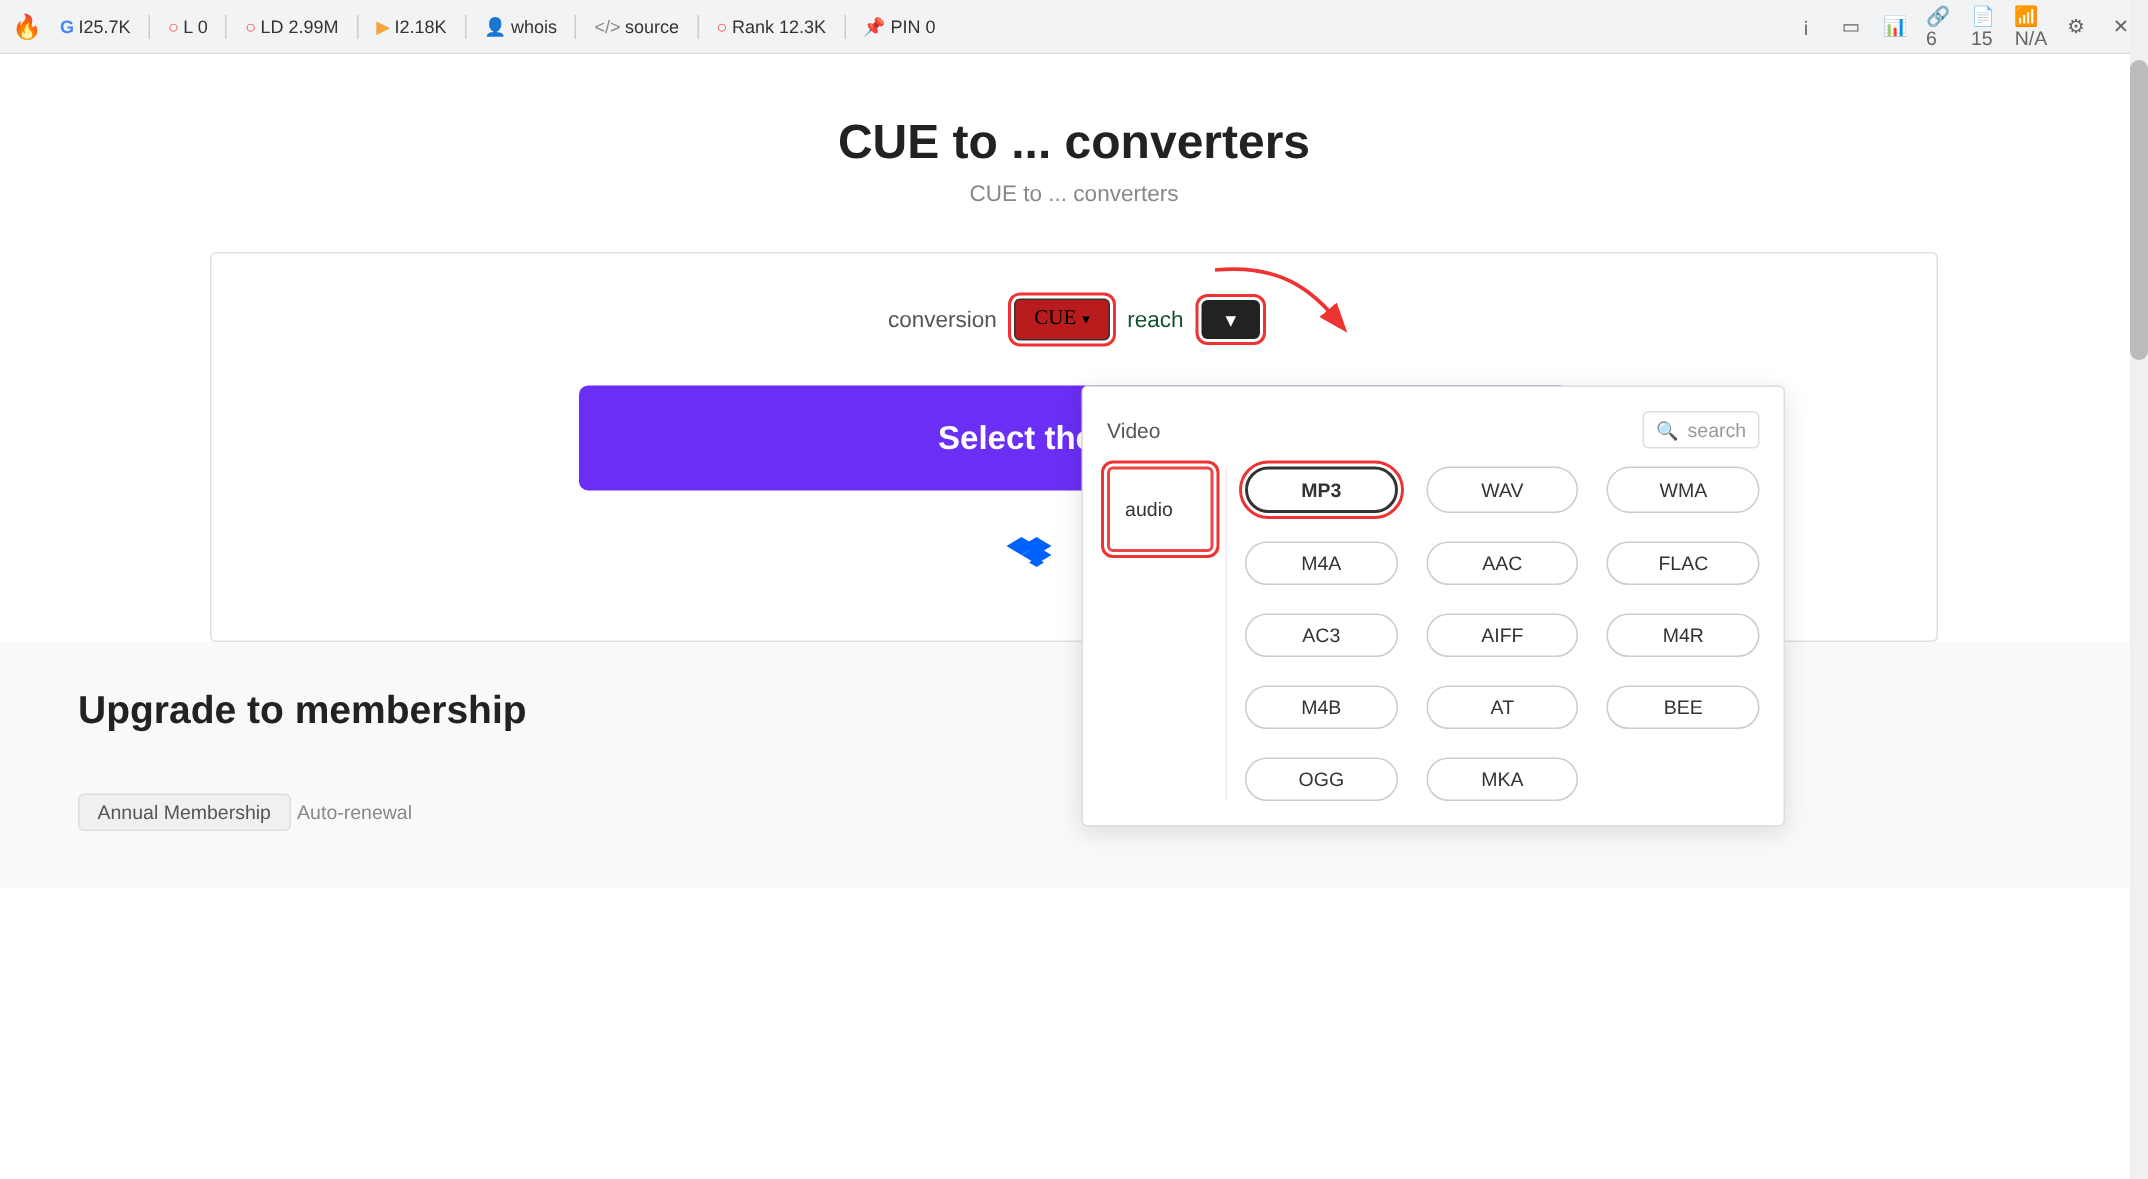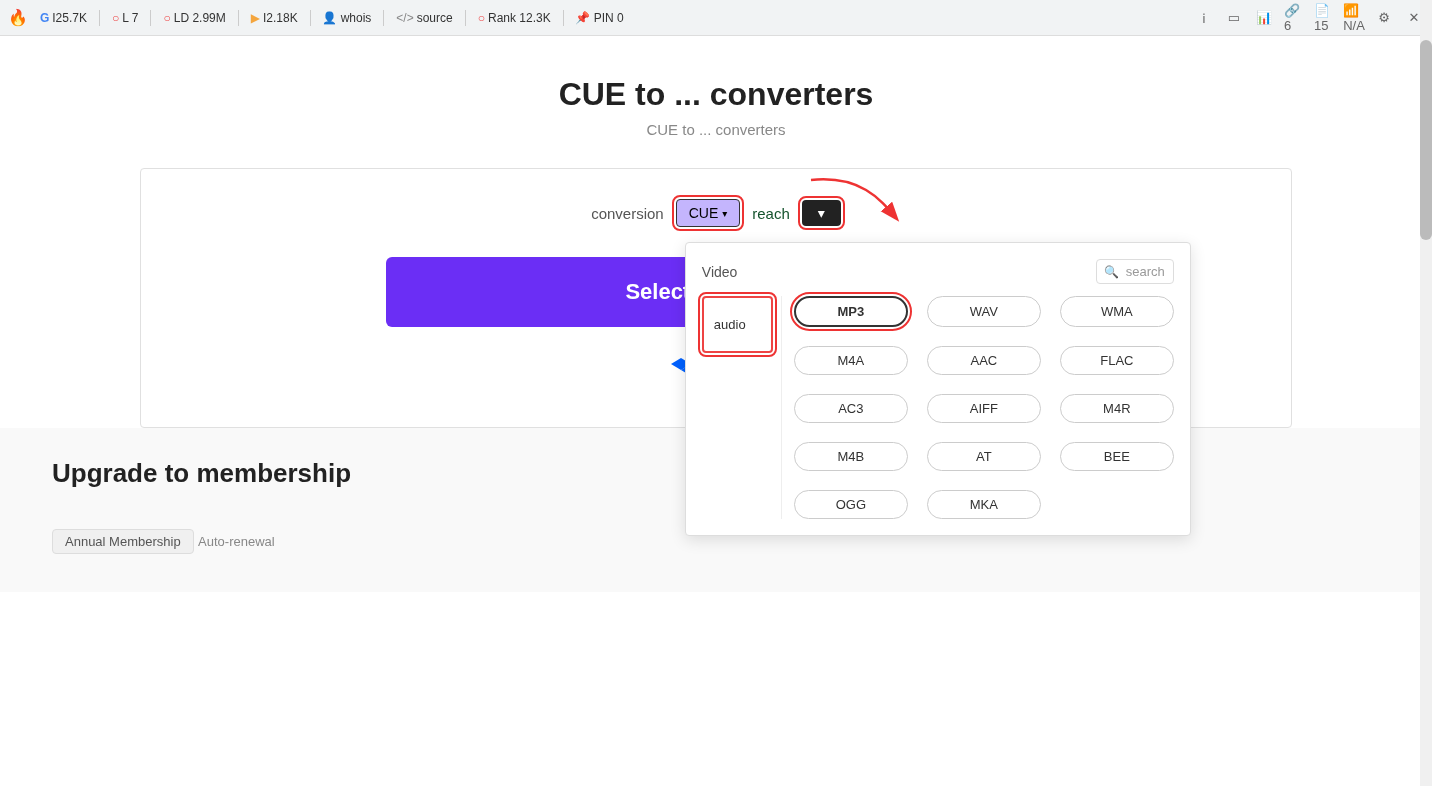--- a/index.html
+++ b/index.html
@@ -91,25 +91,26 @@
     }
     .conversion-label {
       font-size: 15px;
       color: #555;
     }
     .cue-button {
       border: 1px solid #333;
       border-radius: 4px;
       padding: 5px 12px;
       font-size: 14px;
-      background: #c4b5fd;
+      background: #b91c1c;
       cursor: pointer;
       display: flex;
       align-items: center;
       gap: 4px;
+      font-family: Liberation Serif, serif;
     }
     .cue-button .caret { font-size: 10px; }
     .reach-label {
       font-size: 15px;
       color: #14532d;
     }
     .target-button {
       background: #222;
       color: white;
       border: none;
@@ -119,23 +120,23 @@
       cursor: pointer;
       display: flex;
       align-items: center;
       gap: 4px;
       position: relative;
     }
 
     
     .dropdown-panel {
       position: absolute;
-      top: 42px;
+      top: 57px;
       right: -350px;
-      width: 506px;
+      width: 469px;
       background: white;
       border: 1px solid #ddd;
       border-radius: 4px;
       box-shadow: 0 4px 16px rgba(0,0,0,0.12);
       z-index: 100;
       padding: 16px;
     }
 
     .dropdown-header {
       display: flex;
@@ -312,21 +313,21 @@
 <div class="browser-toolbar">
   <span class="icon-orange">🔥</span>
 
   <div class="toolbar-item">
     <span style="color:#4285f4;font-weight:bold;font-size:12px">G</span>
     <span>I25.7K</span>
   </div>
   <div class="toolbar-sep"></div>
   <div class="toolbar-item">
     <span style="color:#e44">○</span>
-    <span>L 7</span>
+    <span>L 0</span>
   </div>
   <div class="toolbar-sep"></div>
   <div class="toolbar-item">
     <span style="color:#e44">○</span>
     <span>LD 2.99M</span>
   </div>
   <div class="toolbar-sep"></div>
   <div class="toolbar-item">
     <span style="color:#f4a53d">▶</span>
     <span>I2.18K</span>

